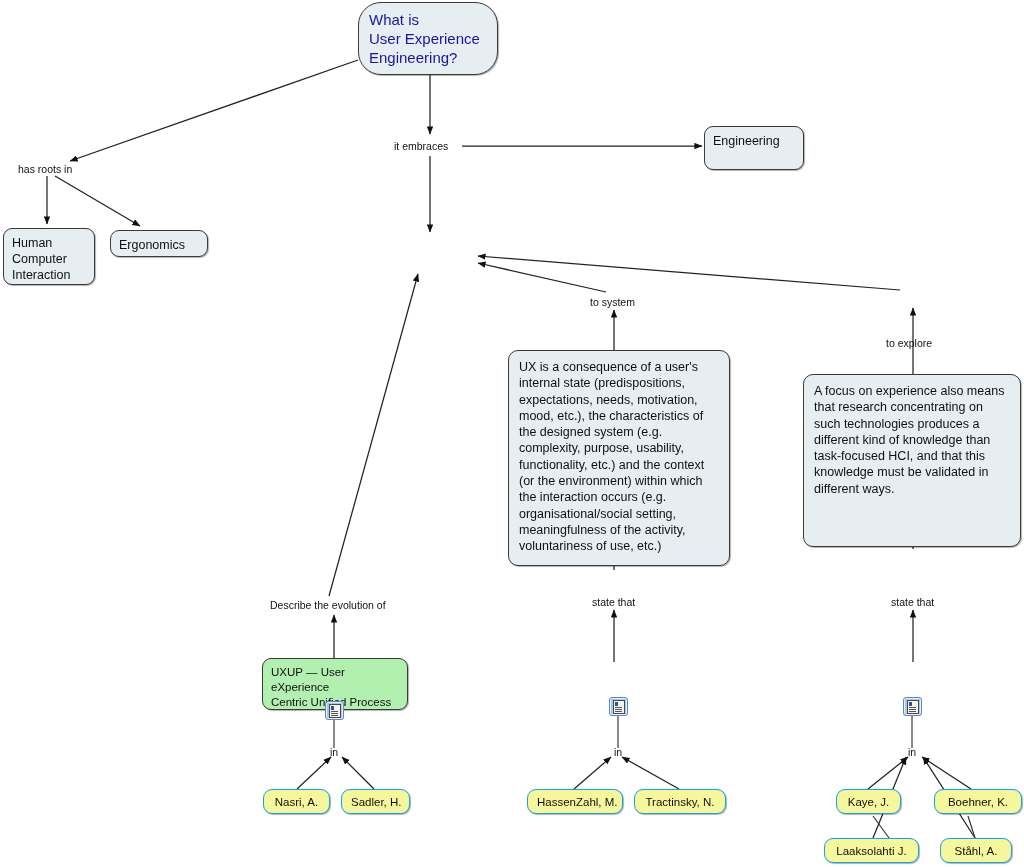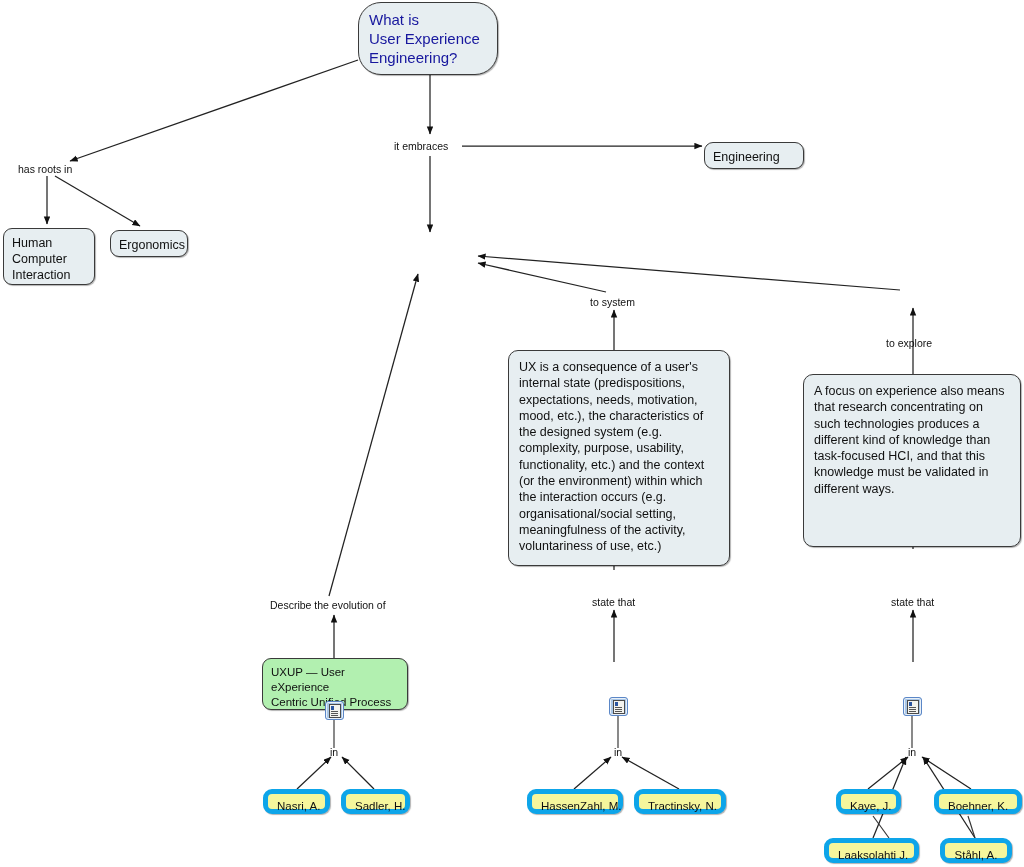--- a/index.html
+++ b/index.html
@@ -23,21 +23,21 @@
   .node.title{
     background:#e7eef1;color:#17179e;font-size:15px;line-height:19px;
     border-radius:23px;padding:7px 10px;
   }
   .node.big{font-size:12.5px;line-height:16.3px;border-radius:10px;}
   .node.resource{
     background:#b2f0b0;border:1px solid #3a3a3a;border-radius:9px;
     font-size:11.5px;line-height:15px;
   }
   .node.author{
-    background:#f6f69c;border:5px solid #0ea5e9;border-radius:9px;
+    background:#f6f69c;border:1px solid #0ea5e9;border-radius:9px;
     font-size:11.5px;line-height:14px;padding:5px 9px;
     text-align:center;white-space:nowrap;
   }
 
   .res-icon{
     position:absolute;width:17px;height:17px;
     border:1px solid #5b87c7;border-radius:3px;
     background:#a9c6e6;
     display:flex;align-items:center;justify-content:center;
     box-shadow:0 0 0 1px #e9f0f7 inset;
@@ -123,23 +123,23 @@
   </svg>
 
   <div class="node title" style="left:358px;top:2px;width:140px;height:73px;">What is
 User Experience
 Engineering?</div>
 
   <div class="node concept" style="left:3px;top:228px;width:92px;height:57px;">Human
 Computer
 Interaction</div>
 
-  <div class="node concept" style="left:110px;top:230px;width:78px;height:27px;">Ergonomics</div>
+  <div class="node concept" style="left:110px;top:230px;width:98px;height:27px;">Ergonomics</div>
 
-  <div class="node concept" style="left:704px;top:142px;width:100px;height:27px;">Engineering</div>
+  <div class="node concept" style="left:704px;top:126px;width:100px;height:44px;">Engineering</div>
 
 
   <div class="node concept big" style="left:508px;top:350px;width:222px;height:216px;white-space:normal;padding:8px 10px;">UX is a consequence of a user's internal state (predispositions, expectations, needs, motivation, mood, etc.), the characteristics of the designed system (e.g. complexity, purpose, usability, functionality, etc.) and the context (or the environment) within which the interaction occurs (e.g. organisational/social setting, meaningfulness of the activity, voluntariness of use, etc.)</div>
 
   <div class="node concept big" style="left:803px;top:374px;width:218px;height:173px;white-space:normal;padding:8px 10px;">A focus on experience also means that research concentrating on such technologies produces a different kind of knowledge than task-focused HCI, and that this knowledge must be validated in different ways.</div>
 
   <div class="node resource" style="left:262px;top:658px;width:146px;height:52px;">UXUP — User
 eXperience
 Centric Unified Process</div>
   <div class="res-icon" style="left:325px;top:701px;">

